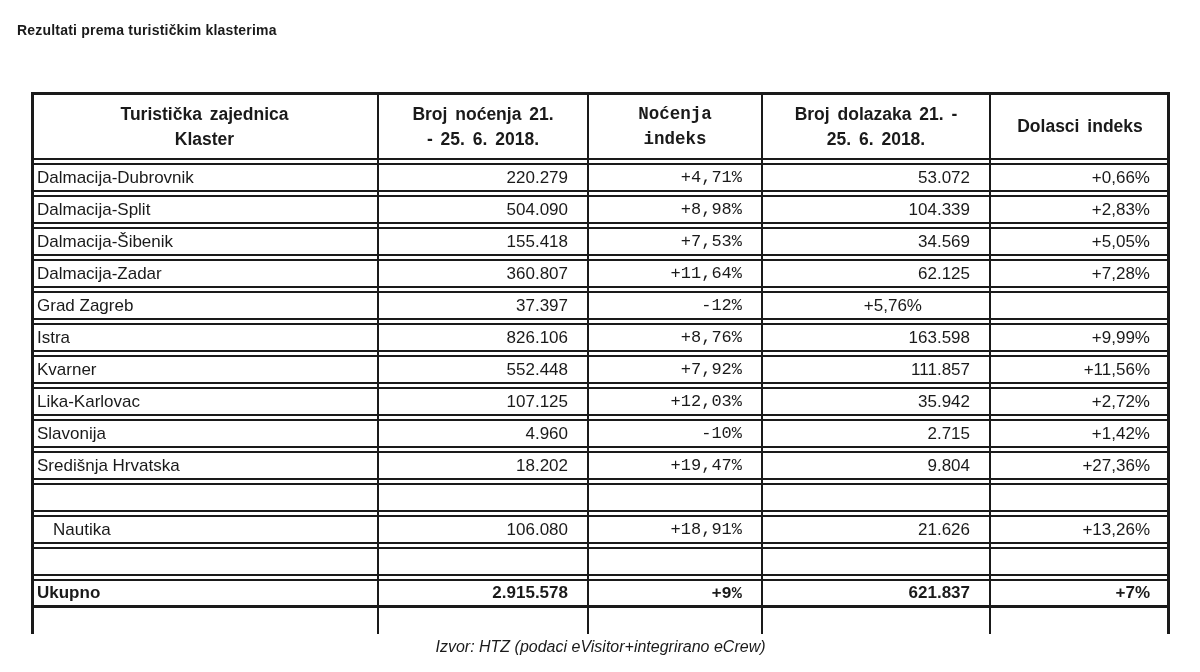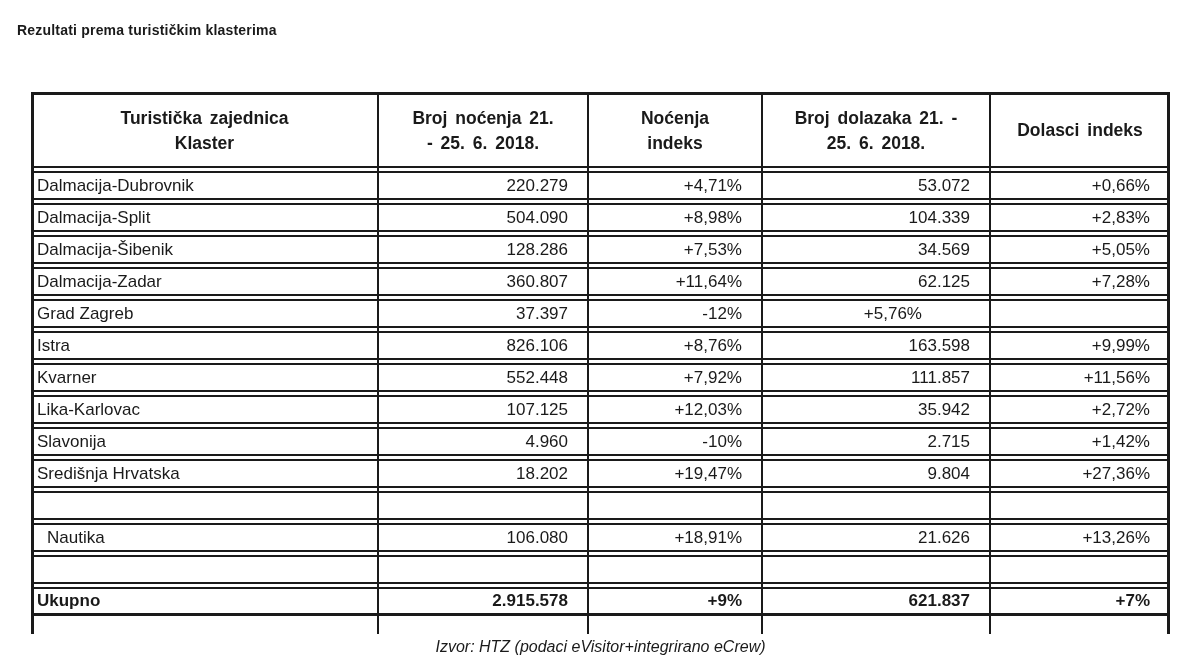--- a/index.html
+++ b/index.html
@@ -34,43 +34,43 @@
   .row {
     display: flex;
     box-sizing: border-box;
     height: 29px;
     border-top: 2px solid #1a1a1a;
     border-bottom: 2px solid #1a1a1a;
     margin-bottom: 3px;
     background: #ffffff;
   }
   .header-row {
-    height: 76px;
+    height: 68px;
     border-top: 3px solid #1a1a1a;
   }
   .total-row {
     margin-bottom: 0;
     border-bottom: 3px solid #1a1a1a;
   }
   .total-row .cell { font-weight: bold; }
   .cell {
     box-sizing: border-box;
     display: flex;
     align-items: center;
     font-size: 17px;
     overflow: hidden;
     white-space: nowrap;
   }
   .c0 { width: 347px; }
   .c1 { width: 210px; }
-  .c2 { width: 174px; }
+  .c2 { width: 174px; font-family: Liberation Mono, monospace; }
   .c3 { width: 228px; }
   .c4 { width: 180px; }
   .name { justify-content: flex-start; padding-left: 6px; }
-  .name.indent { padding-left: 16px; }
+  .name.indent { padding-left: 22px; }
   .num  { justify-content: flex-end; padding-right: 20px; }
   .header-row .cell {
     flex-direction: column;
     justify-content: center;
     text-align: center;
     font-weight: bold;
     font-size: 17.5px;
     line-height: 25px;
     word-spacing: 3px;
     padding: 0 4px;
@@ -136,21 +136,21 @@
         </div>
         <div class="row">
           <div class="cell c0 name">Dalmacija-Split</div>
           <div class="cell c1 num">504.090</div>
           <div class="cell c2 num">+8,98%</div>
           <div class="cell c3 num">104.339</div>
           <div class="cell c4 num">+2,83%</div>
         </div>
         <div class="row">
           <div class="cell c0 name">Dalmacija-Šibenik</div>
-          <div class="cell c1 num">128.286</div>
+          <div class="cell c1 num">155.418</div>
           <div class="cell c2 num">+7,53%</div>
           <div class="cell c3 num">34.569</div>
           <div class="cell c4 num">+5,05%</div>
         </div>
         <div class="row">
           <div class="cell c0 name">Dalmacija-Zadar</div>
           <div class="cell c1 num">360.807</div>
           <div class="cell c2 num">+11,64%</div>
           <div class="cell c3 num">62.125</div>
           <div class="cell c4 num">+7,28%</div>

